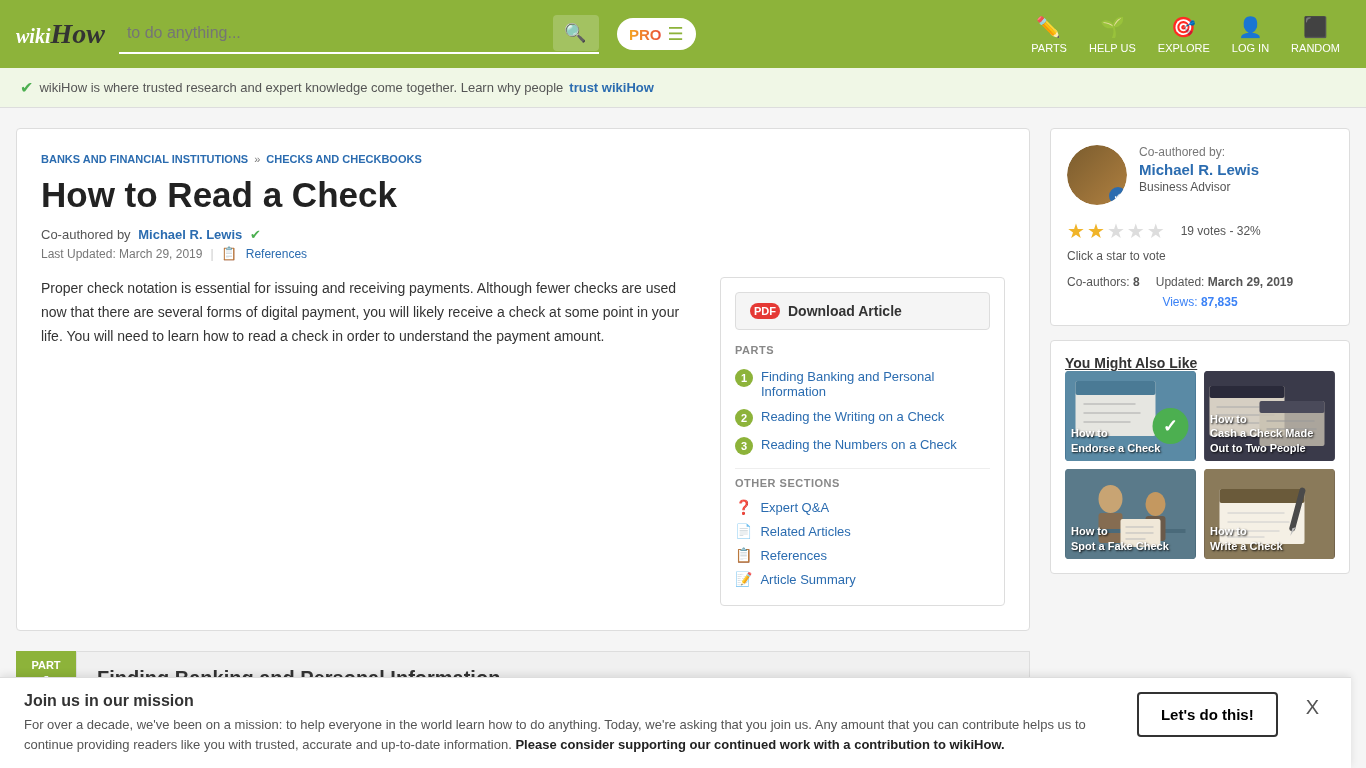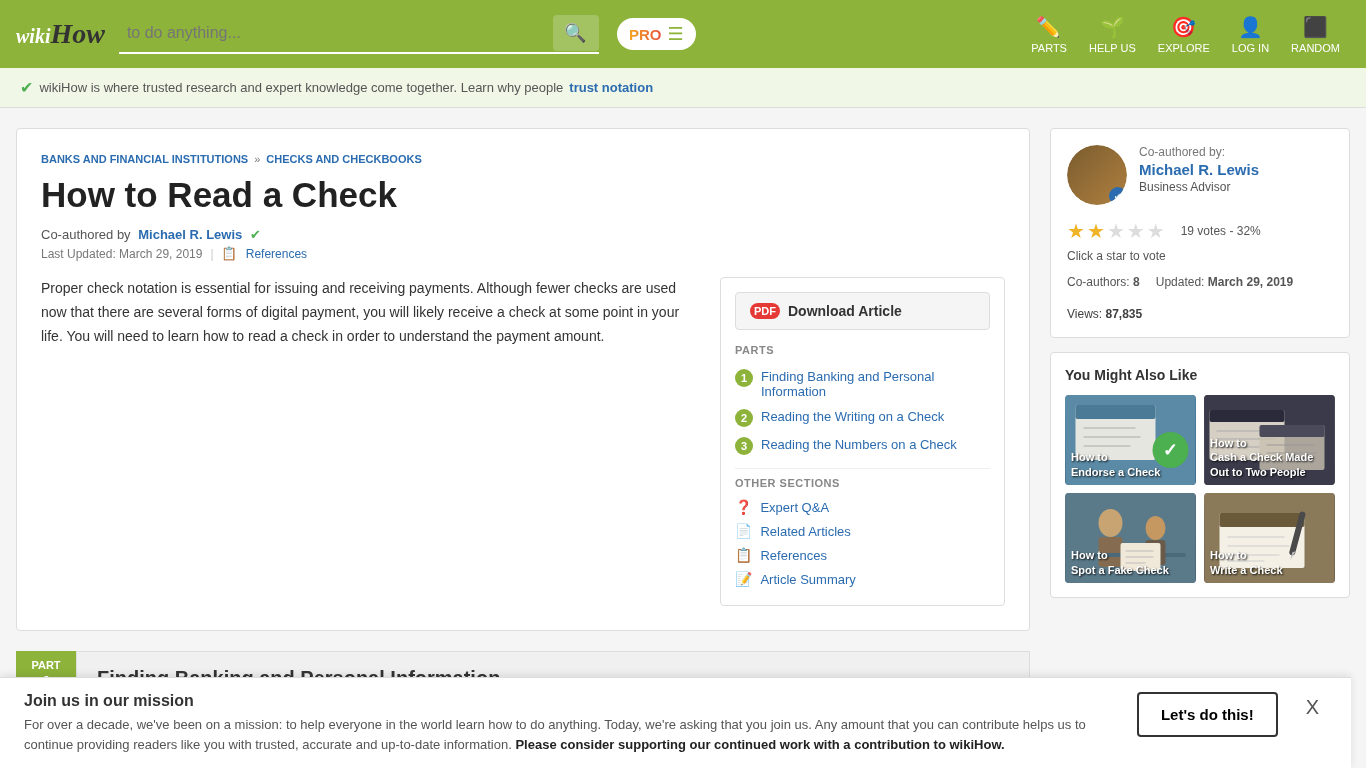--- a/index.html
+++ b/index.html
@@ -43,21 +43,21 @@
     <a href="#" style="display:flex; flex-direction:column; align-items:center; color:#fff; text-decoration:none; padding:6px 10px; font-size:11px; gap:3px;">
       <span style="font-size:20px;">⬛</span>
       <span>RANDOM</span>
     </a>
   </nav>
 </header>
 
 <div style="background:#f0f7e6; padding:10px 20px; font-size:13px; color:#555; display:flex; align-items:center; gap:6px; border-bottom:1px solid #ddd;">
   <span style="color:#4caf50; font-size:16px;">✔</span>
   <span>wikiHow is where trusted research and expert knowledge come together. Learn why people</span>
-  <a href="#" style="color:#2b6cb0; font-weight:bold; text-decoration:none;">trust notation</a>
+  <a href="#" style="color:#2b6cb0; font-weight:bold; text-decoration:none;">trust wikiHow</a>
 </div>
 
 <div style="display:flex; max-width:1366px; margin:0 auto; padding:20px 16px 80px 16px; gap:20px;">
 
   <div style="flex:1;">
 
     <div style="background:#fff; border:1px solid #ddd; border-radius:4px; padding:24px; margin-bottom:20px;">
       <div style="font-size:11px; color:#777; text-transform:uppercase; margin-bottom:10px; display:flex; align-items:center; gap:6px;">
         <a href="#" style="color:#2b6cb0; text-decoration:none; font-weight:bold;">BANKS AND FINANCIAL INSTITUTIONS</a>
         <span>»</span>
@@ -190,28 +190,28 @@
       <div style="display:flex; gap:16px; font-size:12px; color:#555;">
         <div>
           <span>Co-authors:</span>
           <strong>8</strong>
         </div>
         <div>
           <span>Updated: </span>
           <strong>March 29, 2019</strong>
         </div>
       </div>
-      <div style="font-size:12px; color:#404040; margin-top:18px;">
+      <div style="font-size:12px; color:#3b82f6; margin-top:6px;text-align:center;">
         <span>Views:</span>
         <strong>87,835</strong>
       </div>
     </div>
 
     <div style="background:#fff; border:1px solid #ddd; border-radius:4px; padding:14px;">
-      <div style="font-size:14px; font-weight:bold; color:#333; margin-bottom:12px;">You Might Also Like</div>
+      <div style="font-size:14px; font-weight:bold; color:#333; text-decoration:underline;">You Might Also Like</div>
       <div style="display:grid; grid-template-columns:1fr 1fr; gap:8px;">
 
         <a href="#" style="border-radius:4px; overflow:hidden; cursor:pointer; text-decoration:none; display:block;">
           <div style="width:100%; height:90px; background:linear-gradient(160deg,#5b8fa8 0%,#3a6b8a 50%,#2a5070 100%); display:flex; align-items:flex-end; padding:6px; position:relative;">
             <svg width="100%" height="100%" viewBox="0 0 130 90" style="position:absolute;top:0;left:0;" xmlns="http://www.w3.org/2000/svg">
               <rect width="130" height="90" fill="#5a8aa5"></rect>
               <rect x="10" y="10" width="80" height="55" rx="2" fill="#f5f0e8" opacity="0.9"></rect>
               <rect x="10" y="10" width="80" height="14" rx="2" fill="#4a7a95"></rect>
               <line x1="18" y1="33" x2="70" y2="33" stroke="#aaa" stroke-width="1"></line>
               <line x1="18" y1="42" x2="75" y2="42" stroke="#aaa" stroke-width="1"></line>

